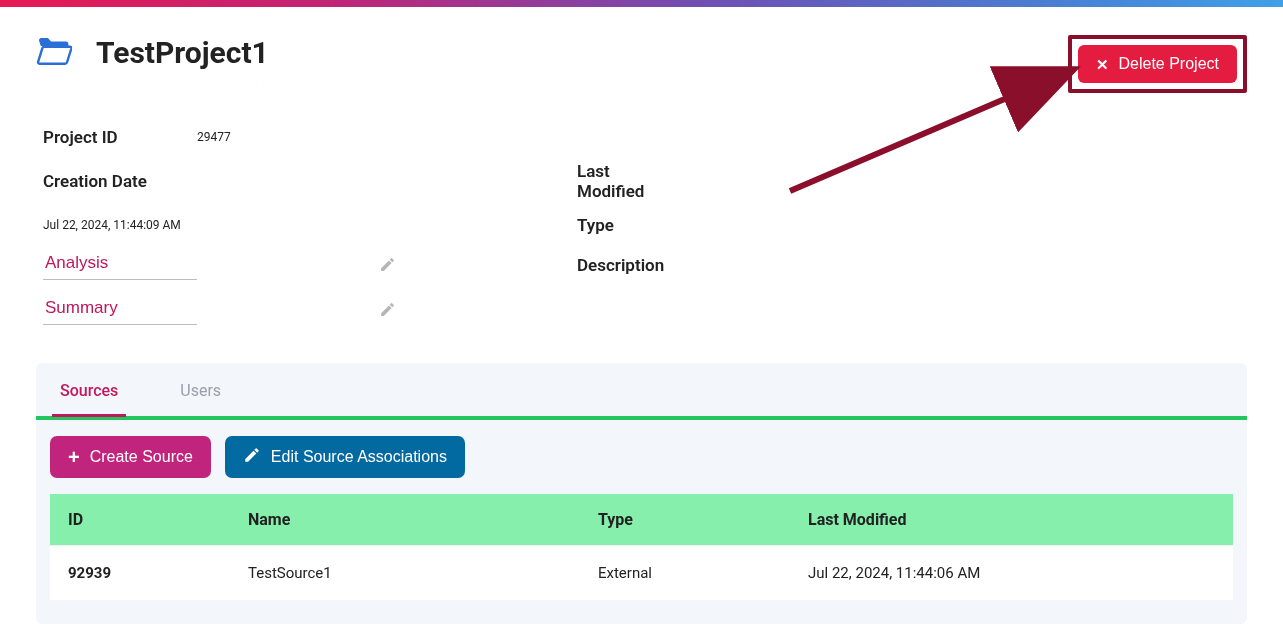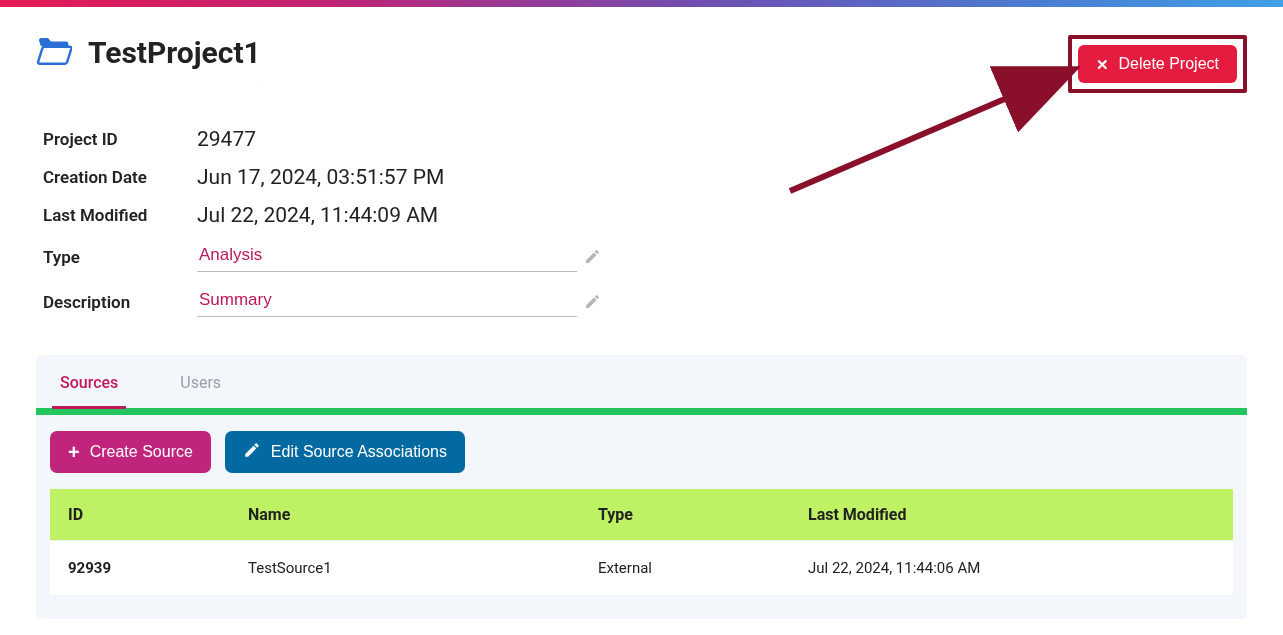--- a/index.html
+++ b/index.html
@@ -21,21 +21,21 @@
     padding: 28px 36px 0 36px;
   }
   .header-row {
     display: flex;
     align-items: flex-start;
     justify-content: space-between;
   }
   .title-group {
     display: flex;
     align-items: center;
-    gap: 16px;
+    gap: 24px;
   }
   .folder-icon svg { width: 36px; height: 30px; }
   .page-title {
     font-size: 30px;
     font-weight: 700;
     color: #222;
   }
   .delete-wrap {
     border: 4px solid #8a0f2a;
     padding: 6px;
@@ -58,21 +58,21 @@
   .meta-grid {
     margin-top: 34px;
     display: grid;
     grid-template-columns: 154px 380px 30px;
     row-gap: 14px;
     column-gap: 0;
     align-items: center;
     margin-left: 7px;
   }
   .meta-label { font-size: 17px; font-weight: 600; color: #222; }
-  .meta-value { font-size: 21px; color: #222; }
+  .meta-value { font-size: 12px; color: #222; }
   .meta-input {
     font-size: 17px;
     color: #be185d;
     border: none;
     border-bottom: 1px solid #bdbdbd;
     padding: 4px 0 6px 2px;
     width: 100%;
     background: transparent;
     outline: none;
   }
@@ -81,21 +81,21 @@
 
   .content-card {
     margin-top: 38px;
     background: #f3f6fb;
     border-radius: 6px;
     padding: 0 14px 24px 14px;
   }
   .tabs {
     display: flex;
     gap: 46px;
-    border-bottom: 7px solid #22c55e;
+    border-bottom: 4px solid #22c55e;
     padding: 0 16px;
     margin: 0 -14px;
   }
   .tab {
     padding: 18px 8px 14px 8px;
     font-size: 16px;
     color: #9aa0a8;
     cursor: pointer;
     border-bottom: 3px solid transparent;
     margin-bottom: -1px;
@@ -125,21 +125,21 @@
   .btn-edit { background: #0369a1; }
   .btn .plus { font-size: 20px; line-height: 1; font-weight: 600; }
   .btn svg { width: 18px; height: 18px; }
 
   .table {
     width: 100%;
     border-collapse: collapse;
     background: #fff;
   }
   .table thead th {
-    background: #bef264;
+    background: #86efac;
     text-align: left;
     font-size: 16px;
     font-weight: 700;
     color: #222;
     padding: 16px 18px;
   }
   .table tbody td {
     padding: 18px 18px;
     font-size: 15px;
     color: #222;
@@ -193,21 +193,20 @@
       </button>
     </div>
   </div>
 
   <div class="meta-grid">
     <div class="meta-label">Project ID</div>
     <div class="meta-value">29477</div>
     <div></div>
 
     <div class="meta-label">Creation Date</div>
-    <div class="meta-value">Jun 17, 2024, 03:51:57 PM</div>
     <div></div>
 
     <div class="meta-label">Last Modified</div>
     <div class="meta-value">Jul 22, 2024, 11:44:09 AM</div>
     <div></div>
 
     <div class="meta-label">Type</div>
     <input class="meta-input" value="Analysis" style="">
     <span class="pencil">
       <svg viewBox="0 0 24 24" fill="currentColor">

